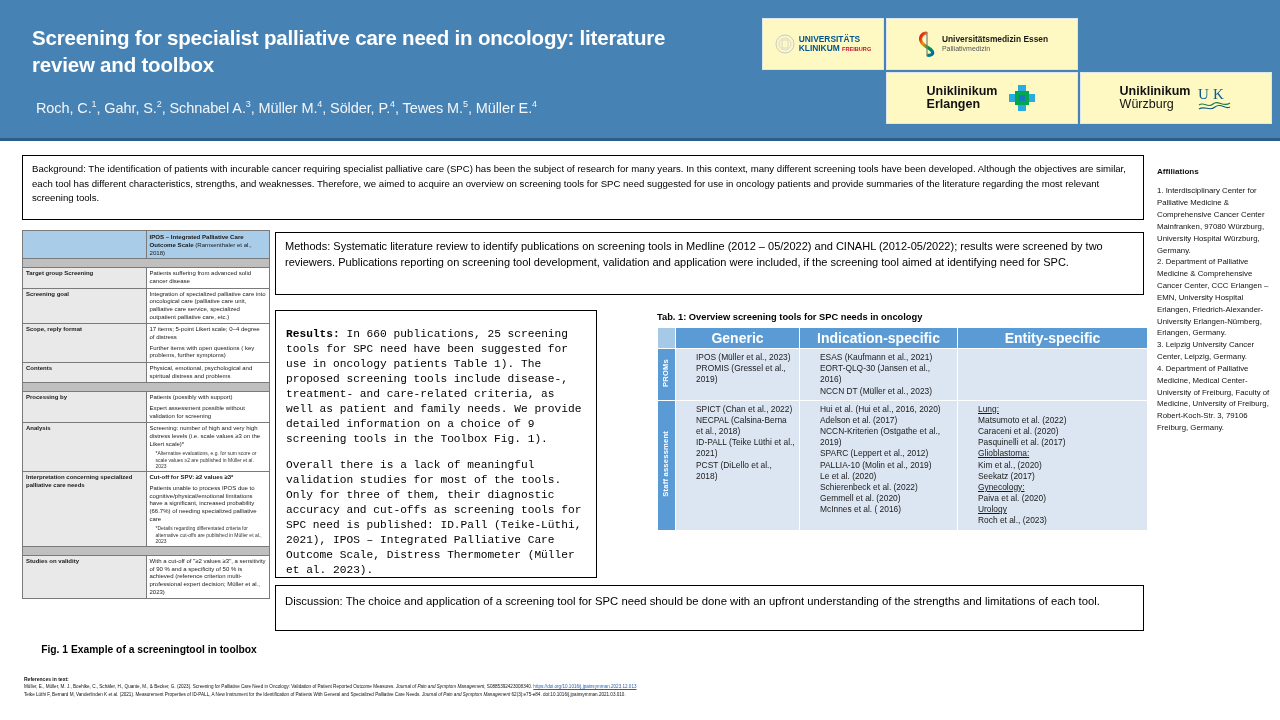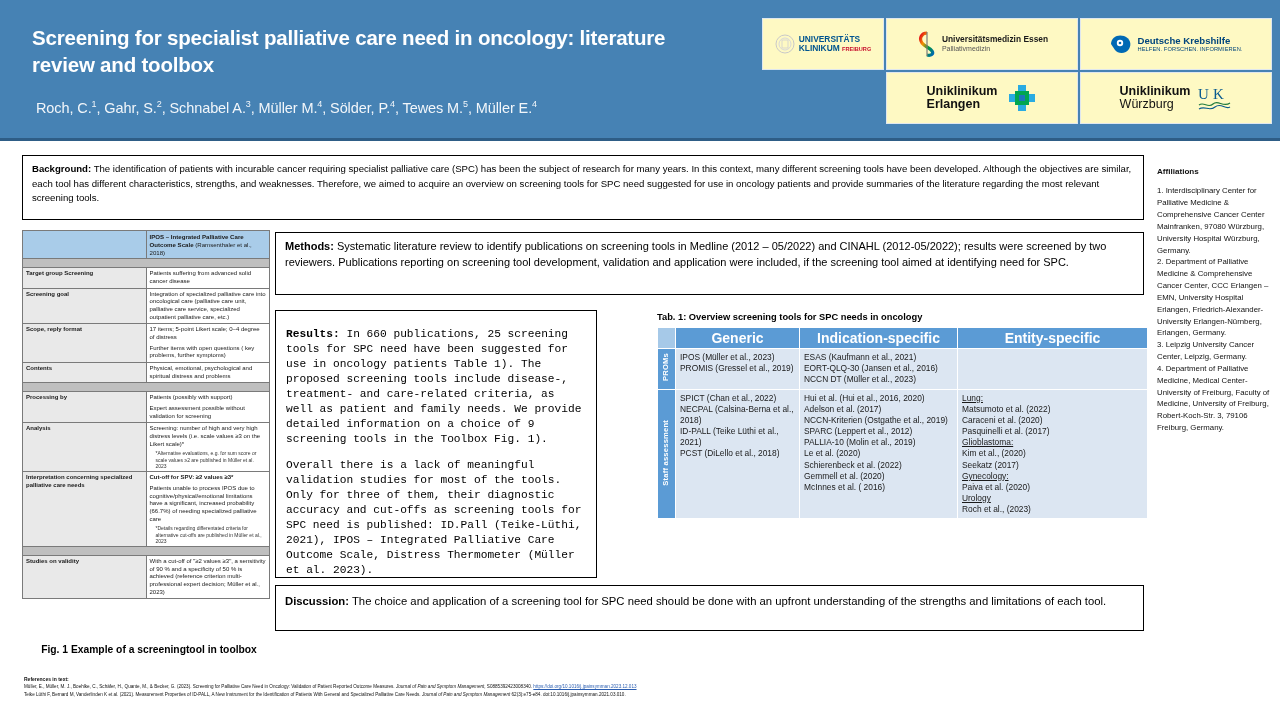--- a/index.html
+++ b/index.html
@@ -56,21 +56,21 @@
   .lg-dkh .sub { display:block; font-weight:normal; font-size:5.7px; letter-spacing:0.1px; color:#00457c;}
   .lg-mdkz { color:#0a3d91; font-size:10px; font-weight:bold; line-height:1.08; text-align:left;}
   .lg-mdkz .sub { display:block; font-weight:normal; font-size:7.2px; color:#c0185b; margin-top:1px;}
   .lg-erl { color:#111; font-size:12.5px; font-weight:bold; line-height:1.08; text-align:left;}
   .lg-wue { color:#111; font-size:12.5px; font-weight:bold; line-height:1.08; text-align:left;}
   .lg-wue .thin { font-weight:normal; }
 
   
   .box { position:absolute; border:1.2px solid #000; background:#fff; }
   .box-text { font-size:10.1px; line-height:1.42; color:#000; }
-  .box-text b { font-weight:bold; }
+  .box-text b { font-weight:normal; }
 
   #background-box { left:22px; top:155px; width:1122px; height:65px; padding:6px 8px 4px 9px; }
   #methods-box    { left:275px; top:232px; width:869px; height:63px; padding:6px 9px; }
   #results-box    { left:275px; top:310px; width:322px; height:268px; padding:16px 10px;font-family:Liberation Mono, monospace; }
   #discussion-box { left:275px; top:585px; width:869px; height:46px; padding:7px 9px; }
   #conclusion-box { left:275px; top:637px; width:869px; height:29px; padding:6px 9px; }
   #results-box p { margin:0 0 11px 0; font-size:11.2px; line-height:1.34; }
   #results-box p:last-child { margin-bottom:0; }
   #discussion-box .box-text, #conclusion-box .box-text { font-size:11.3px; line-height:1.45; }
   #background-box .box-text { font-size:9.6px; line-height:1.52; }
@@ -117,21 +117,21 @@
   table.tab1 td.rowhdr {
     width:18px; background:#5b9bd5; color:#ffffff; font-weight:bold;
     font-size:7.6px; text-align:center; padding:0; vertical-align:middle;
   }
   table.tab1 td.rowhdr span {
     writing-mode: vertical-rl; transform: rotate(180deg);
     display:inline-block; letter-spacing:0.2px; white-space:nowrap;
   }
   table.tab1 td.cell { background:#dce6f2; }
   table.tab1 .u { text-decoration:underline; display:block; }
-  table.tab1 td div { white-space:normal; }
+  table.tab1 td div { white-space:normal;margin-left:16px; }
   .col-generic { width:124px; }
   .col-indic { width:158px; }
   .col-entity { width:190px; }
 
   
   #affil {
     position:absolute; left:1157px; top:166px; width:118px;
     font-size:7.8px; line-height:1.52; color:#111;
   }
   #affil .h { font-weight:bold; display:block; margin-bottom:7px; font-size:8.1px; }
@@ -174,30 +174,20 @@
                   <stop offset="0.66" stop-color="#009640"></stop>
                   <stop offset="1" stop-color="#0069b4"></stop>
                 </linearGradient>
               </defs>
             <path d="M11 2 C5 2 3 8 6 12 C9 16 13 16 16 20 C18 23 15 25 11 24" fill="none" stroke="url(#g1)" stroke-width="3.2"></path>
             <line x1="11" y1="1" x2="11" y2="25" stroke="#7a7a7a" stroke-width="1.2"></line>
           </svg>
           <div class="lg-essen">Universitätsmedizin Essen<span class="sub">Palliativmedizin</span></div>
         </div>
       </div>
-      <div class="logo logo-r1c3">
-        <div class="logo-inner">
-          <svg width="24" height="22" viewBox="0 0 24 22" aria-hidden="true">
-            <path d="M2 11 C2 4 9 1 15 3 C21 5 23 11 20 16 C17 21 9 21 6 17" fill="#0069b4"></path>
-            <circle cx="11" cy="10" r="3.2" fill="#ffffff"></circle>
-            <circle cx="11" cy="10" r="1.3" fill="#0069b4"></circle>
-          </svg>
-          <div class="lg-dkh">Deutsche Krebshilfe<span class="sub">HELFEN. FORSCHEN. INFORMIEREN.</span></div>
-        </div>
-      </div>
       <div class="logo logo-r2c2">
         <div class="logo-inner" style="gap:10px;">
           <div class="lg-erl">Uniklinikum<br>Erlangen</div>
           <svg width="30" height="30" viewBox="0 0 30 30" aria-hidden="true">
             <path d="M11 2 H19 V11 H28 V19 H19 V28 H11 V19 H2 V11 H11 Z" fill="#29abe2"></path>
             <rect x="8" y="8" width="14" height="14" fill="#00a651"></rect>
             <rect x="12" y="12" width="6" height="6" fill="#1b75bb"></rect>
           </svg>
         </div>
       </div>

